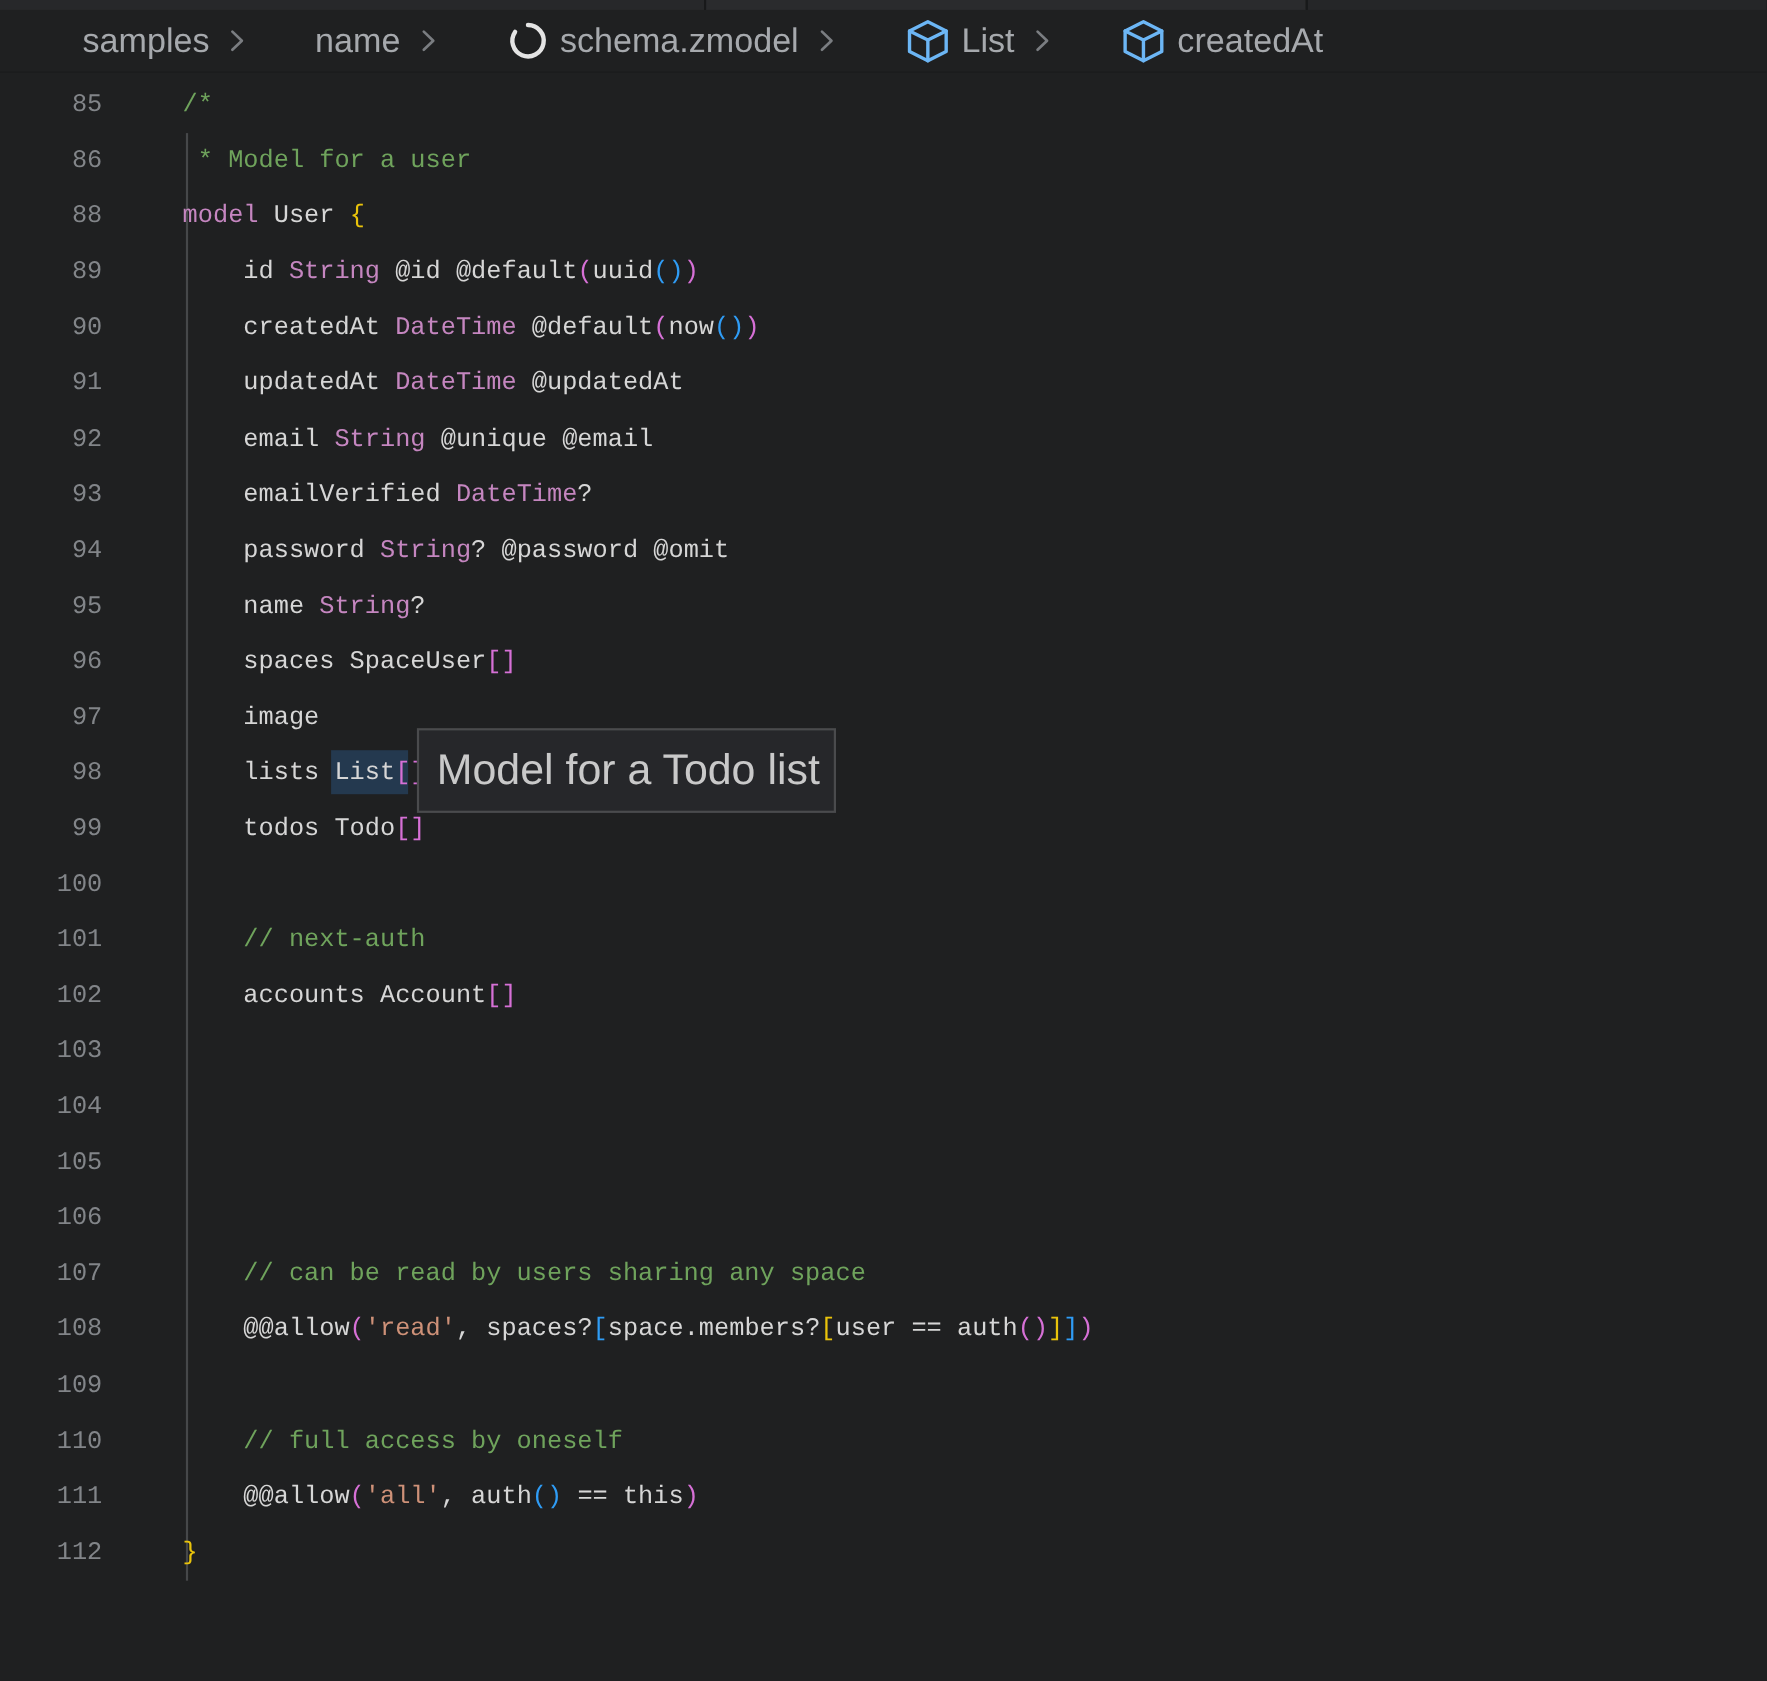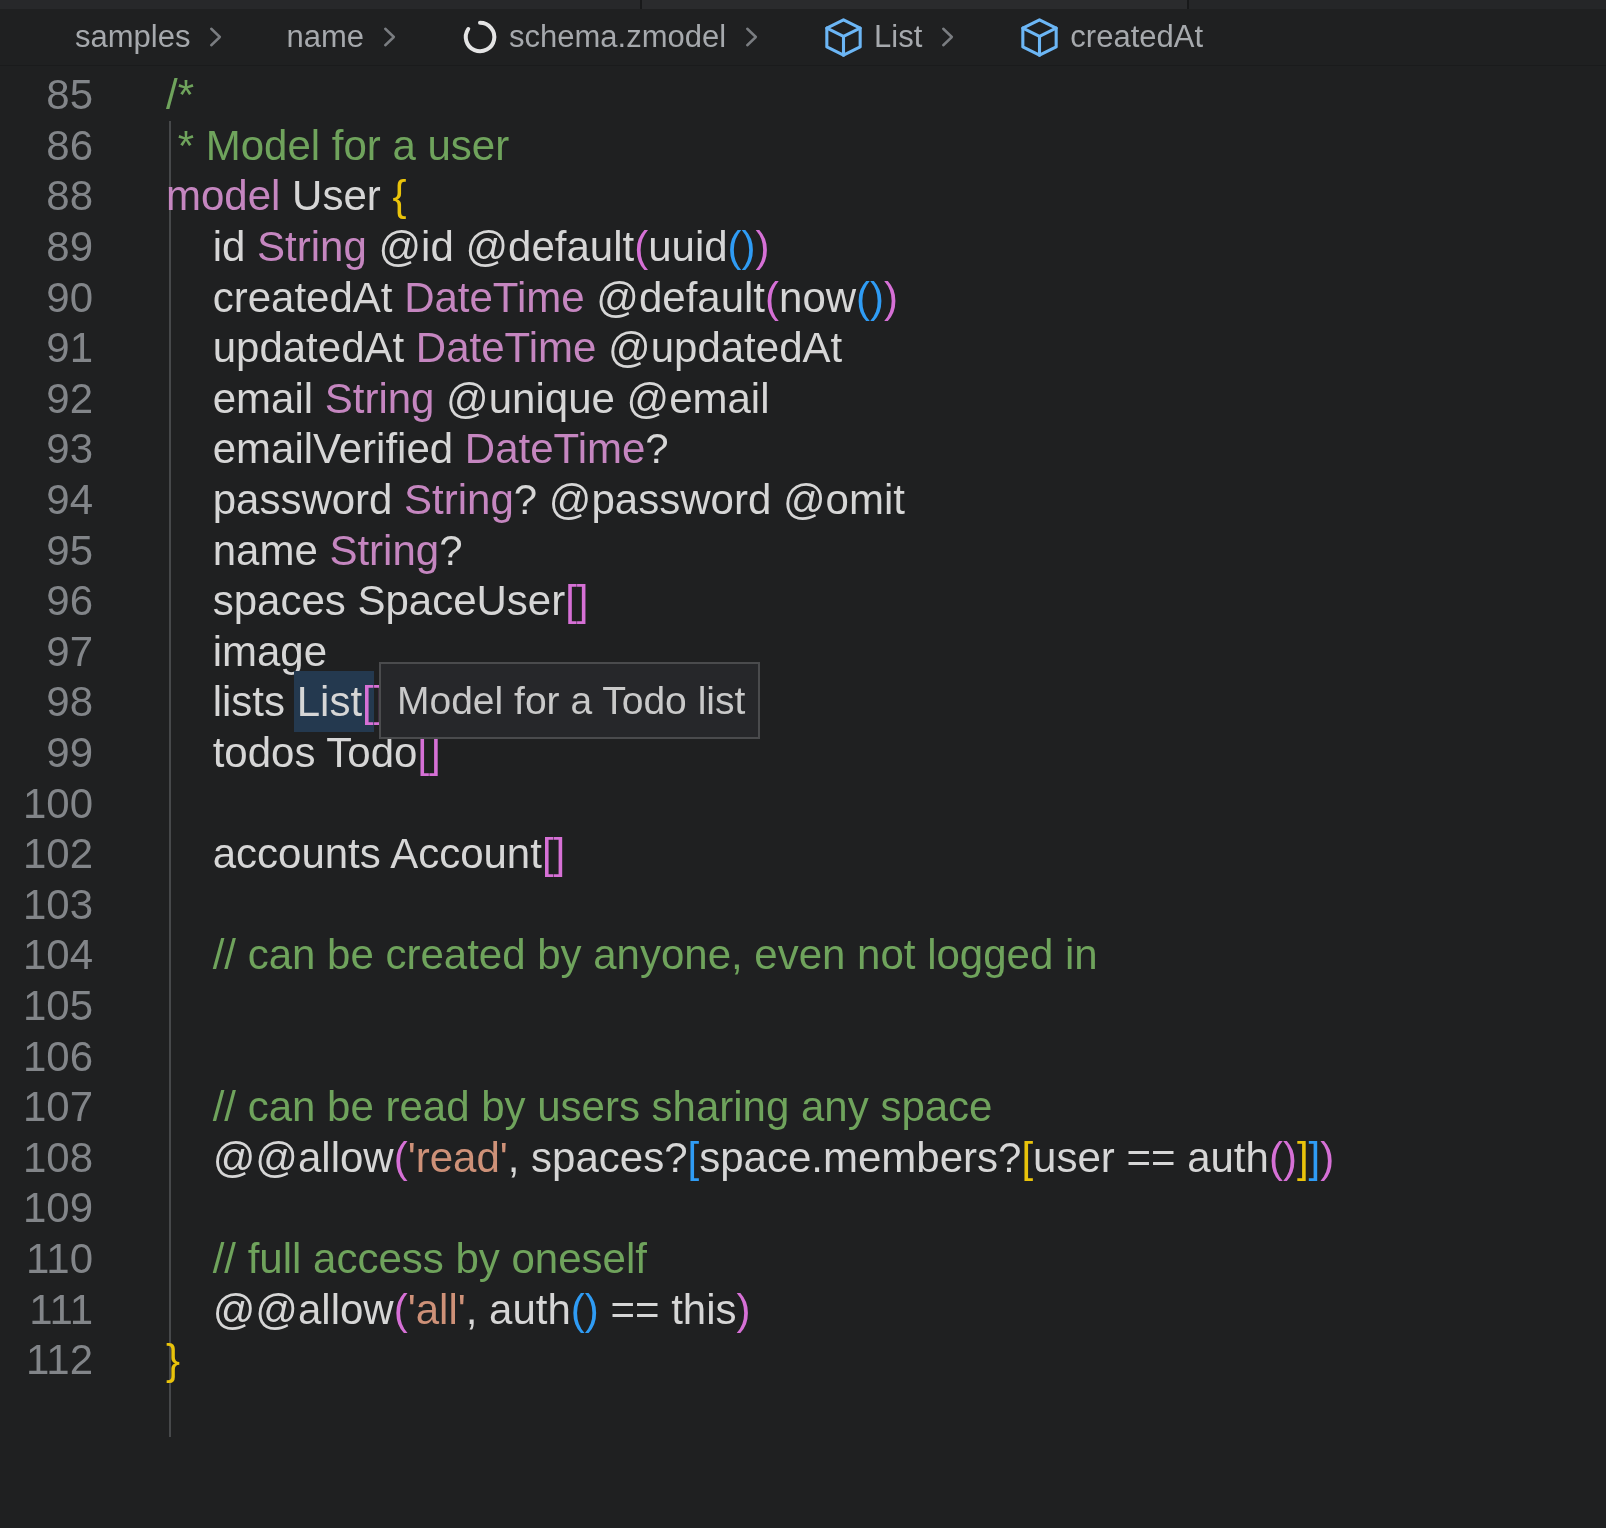--- a/index.html
+++ b/index.html
@@ -27,21 +27,21 @@
   .breadcrumbs{
     height:57px;display:flex;align-items:center;padding-left:29px;
     font-size:31px;color:var(--bc-fg);border-bottom:1px solid #1a1b1c;
   }
   .bc-item{display:flex;align-items:center;margin-left:46px;}
   .bc-item .bc-icon{display:flex;align-items:center;margin-right:9px;}
   .bc-sep{display:flex;align-items:center;margin:0 10px;}
   
   .editor{
     position:relative;padding-top:4px;
-    font-family:Liberation Sans, sans-serif;font-size:42px;
+    font-family:Liberation Mono, monospace;font-size:23px;
   }
   .indent-guide{position:absolute;left:169px;top:55px;width:2px;height:1316px;background:var(--guide);}
   .line{display:flex;height:50.6px;align-items:center;white-space:pre;position:relative;z-index:0;}
   .ln{width:93px;flex-shrink:0;text-align:right;color:var(--linenum);}
   .lt{padding-left:73px;}
   .tok{position:relative;}
   .tk-p{color:var(--plain);} .tk-c{color:var(--comment);}
   .tk-k,.tk-t{color:var(--keyword);} .tk-s{color:var(--string);}
   .tk-g{color:var(--gold);} .tk-o{color:var(--orchid);} .tk-b{color:var(--blue);}
   .tok.hl::before{
@@ -136,23 +136,24 @@
       <div class="line"><div class="ln">91</div><div class="lt"><span class="tok tk-p">    updatedAt </span><span class="tok tk-t">DateTime</span><span class="tok tk-p"> @updatedAt</span></div></div>
       <div class="line"><div class="ln">92</div><div class="lt"><span class="tok tk-p">    email </span><span class="tok tk-t">String</span><span class="tok tk-p"> @unique @email</span></div></div>
       <div class="line"><div class="ln">93</div><div class="lt"><span class="tok tk-p">    emailVerified </span><span class="tok tk-t">DateTime</span><span class="tok tk-p">?</span></div></div>
       <div class="line"><div class="ln">94</div><div class="lt"><span class="tok tk-p">    password </span><span class="tok tk-t">String</span><span class="tok tk-p">? @password @omit</span></div></div>
       <div class="line"><div class="ln">95</div><div class="lt"><span class="tok tk-p">    name </span><span class="tok tk-t">String</span><span class="tok tk-p">?</span></div></div>
       <div class="line"><div class="ln">96</div><div class="lt"><span class="tok tk-p">    spaces SpaceUser</span><span class="tok tk-o">[]</span></div></div>
       <div class="line"><div class="ln">97</div><div class="lt"><span class="tok tk-p">    image</span></div></div>
       <div class="line"><div class="ln">98</div><div class="lt"><span class="tok tk-p">    lists </span><span class="tok tk-p hl">List</span><span class="tok tk-o">[]</span></div></div>
       <div class="line"><div class="ln">99</div><div class="lt"><span class="tok tk-p">    todos Todo</span><span class="tok tk-o">[]</span></div></div>
       <div class="line"><div class="ln">100</div><div class="lt"></div></div>
+      <div class="line"><div class="ln">101</div><div class="lt"><span class="tok tk-c">    // next-auth</span></div></div>
       <div class="line"><div class="ln">102</div><div class="lt"><span class="tok tk-p">    accounts Account</span><span class="tok tk-o">[]</span></div></div>
       <div class="line"><div class="ln">103</div><div class="lt"></div></div>
-      <div class="line"><div class="ln">104</div><div class="lt"><span class="tok tk-c">    // can be created by anyone, even not logged in</span></div></div>
+      <div class="line"><div class="ln">104</div></div>
       <div class="line"><div class="ln">105</div></div>
       <div class="line"><div class="ln">106</div><div class="lt"></div></div>
       <div class="line"><div class="ln">107</div><div class="lt"><span class="tok tk-c">    // can be read by users sharing any space</span></div></div>
       <div class="line"><div class="ln">108</div><div class="lt"><span class="tok tk-p">    @@allow</span><span class="tok tk-o">(</span><span class="tok tk-s">'read'</span><span class="tok tk-p">, spaces?</span><span class="tok tk-b">[</span><span class="tok tk-p">space.members?</span><span class="tok tk-g">[</span><span class="tok tk-p">user == auth</span><span class="tok tk-o">()</span><span class="tok tk-g">]</span><span class="tok tk-b">]</span><span class="tok tk-o">)</span></div></div>
       <div class="line"><div class="ln">109</div><div class="lt"></div></div>
       <div class="line"><div class="ln">110</div><div class="lt"><span class="tok tk-c">    // full access by oneself</span></div></div>
       <div class="line"><div class="ln">111</div><div class="lt"><span class="tok tk-p">    @@allow</span><span class="tok tk-o">(</span><span class="tok tk-s">'all'</span><span class="tok tk-p">, auth</span><span class="tok tk-b">()</span><span class="tok tk-p"> == this</span><span class="tok tk-o">)</span></div></div>
       <div class="line"><div class="ln">112</div><div class="lt"><span class="tok tk-g">}</span></div></div>
     </div>
 </div>

